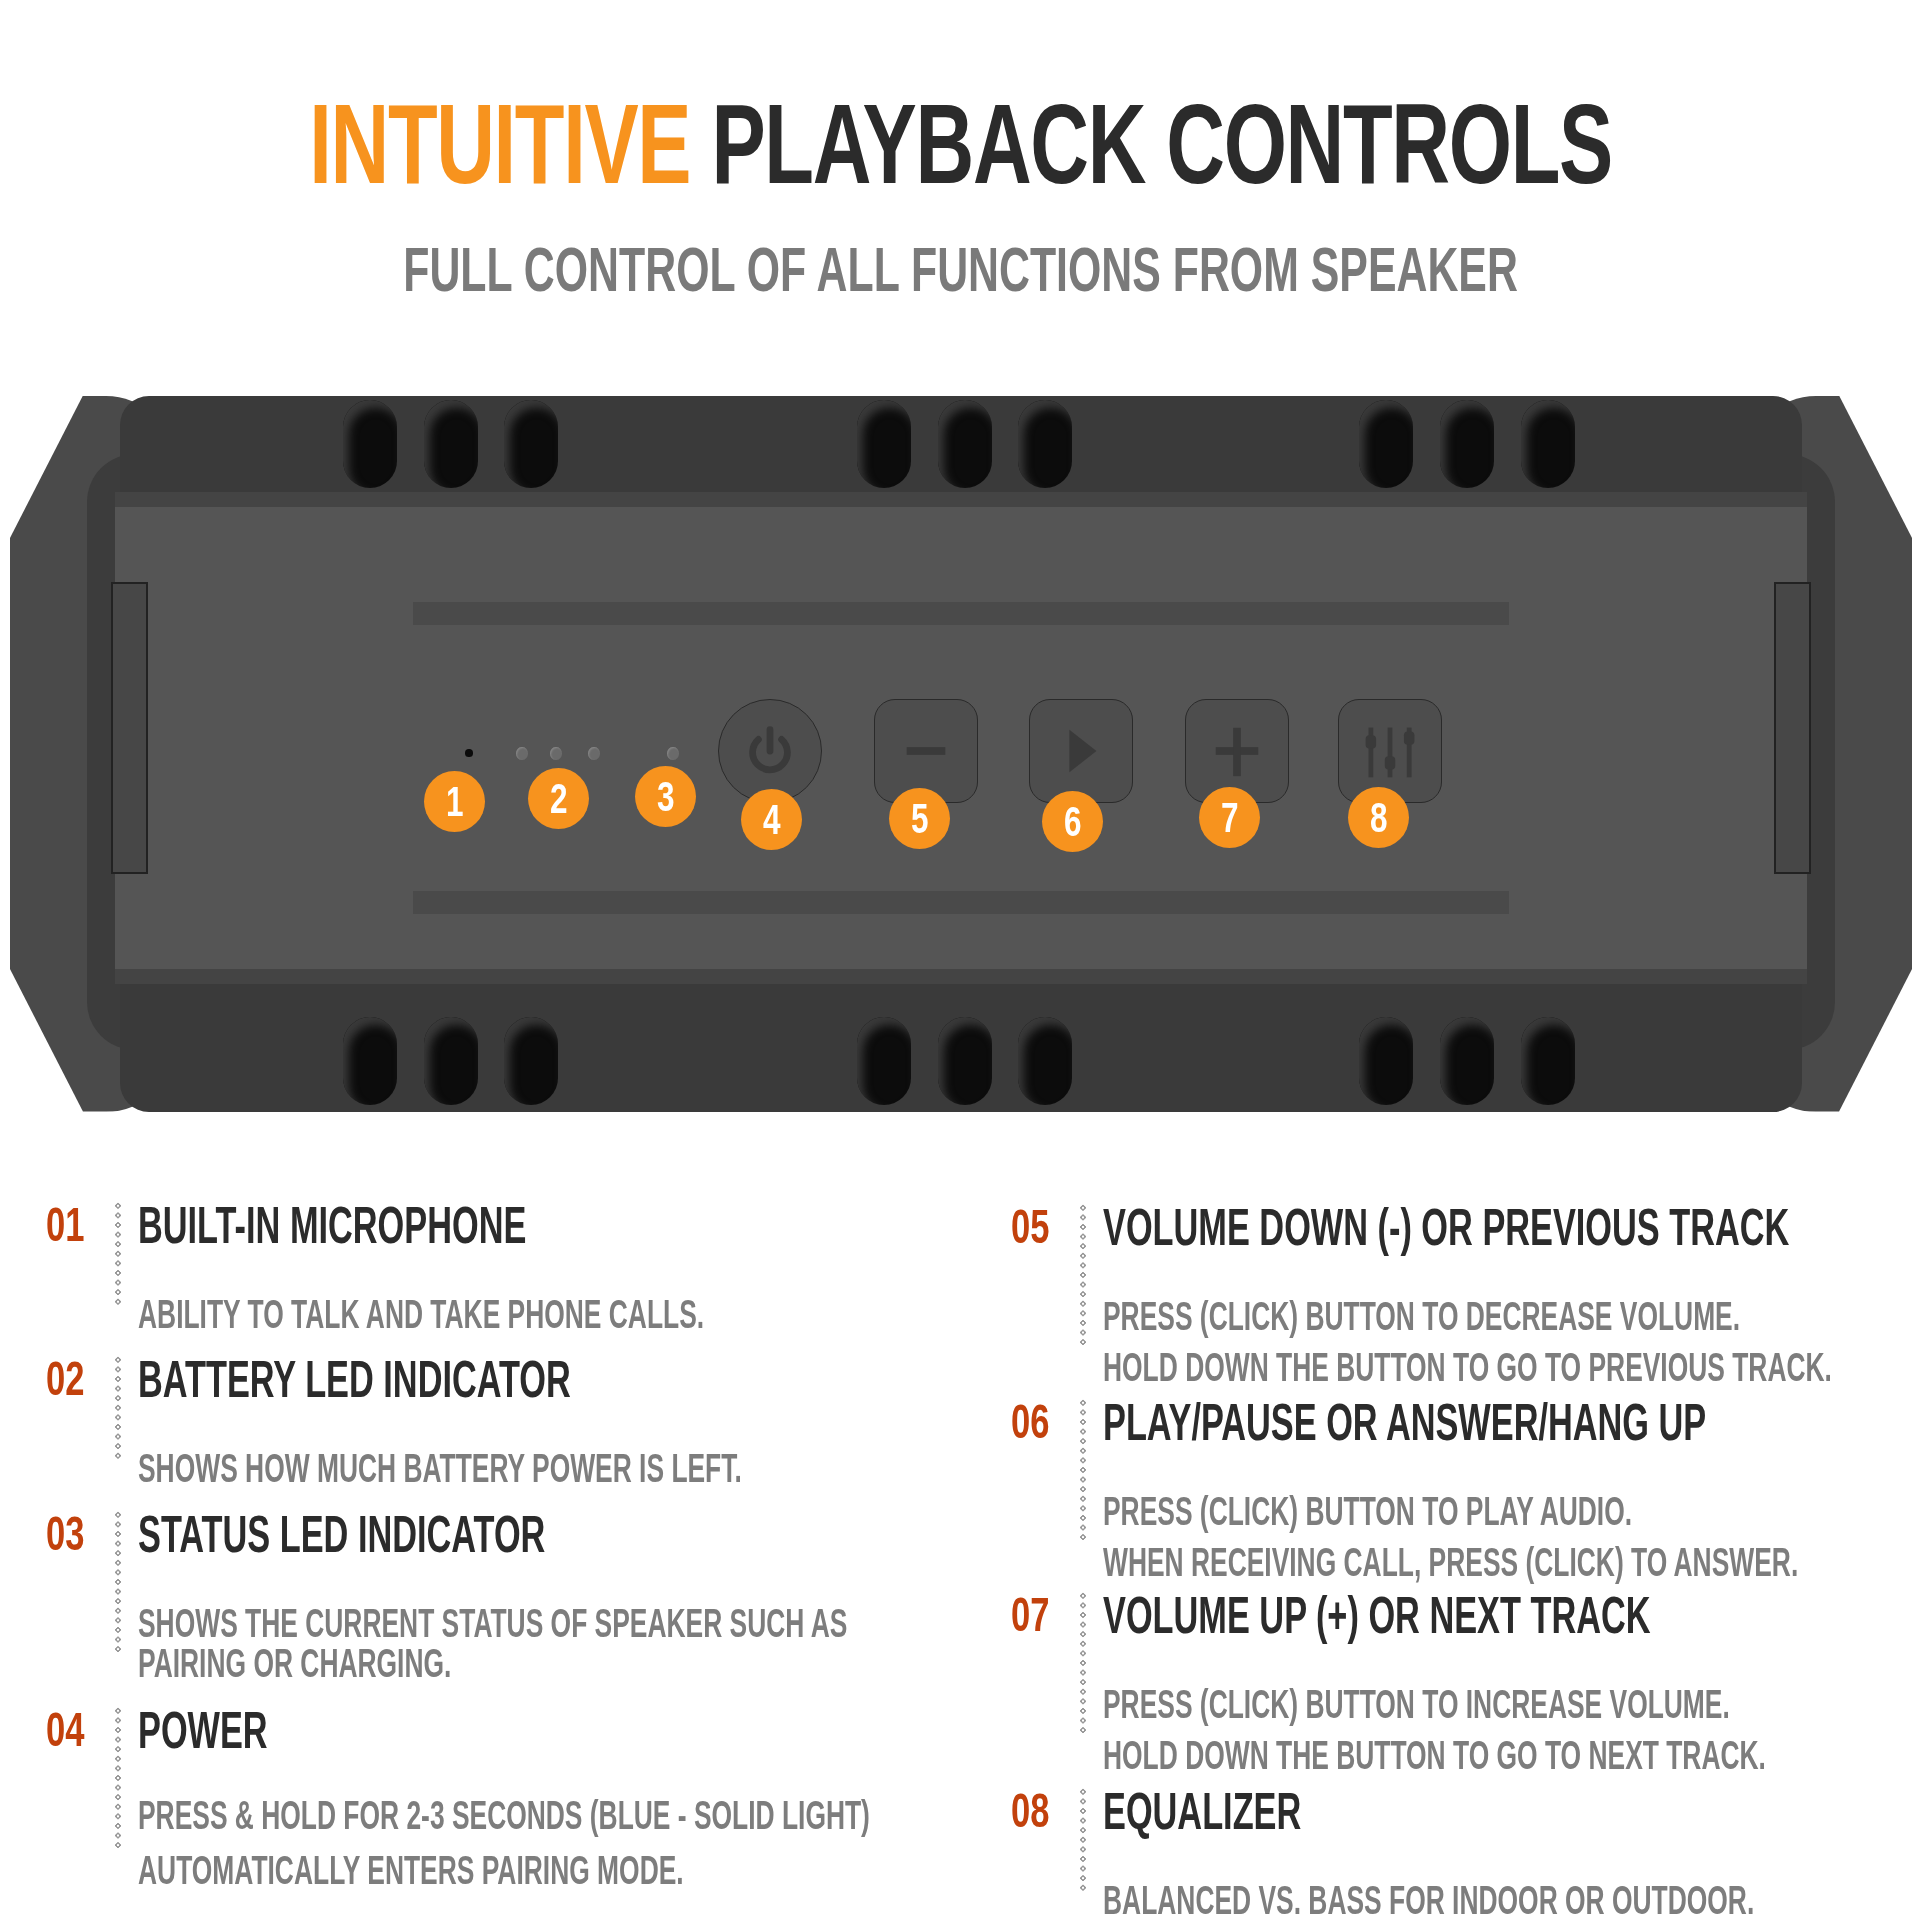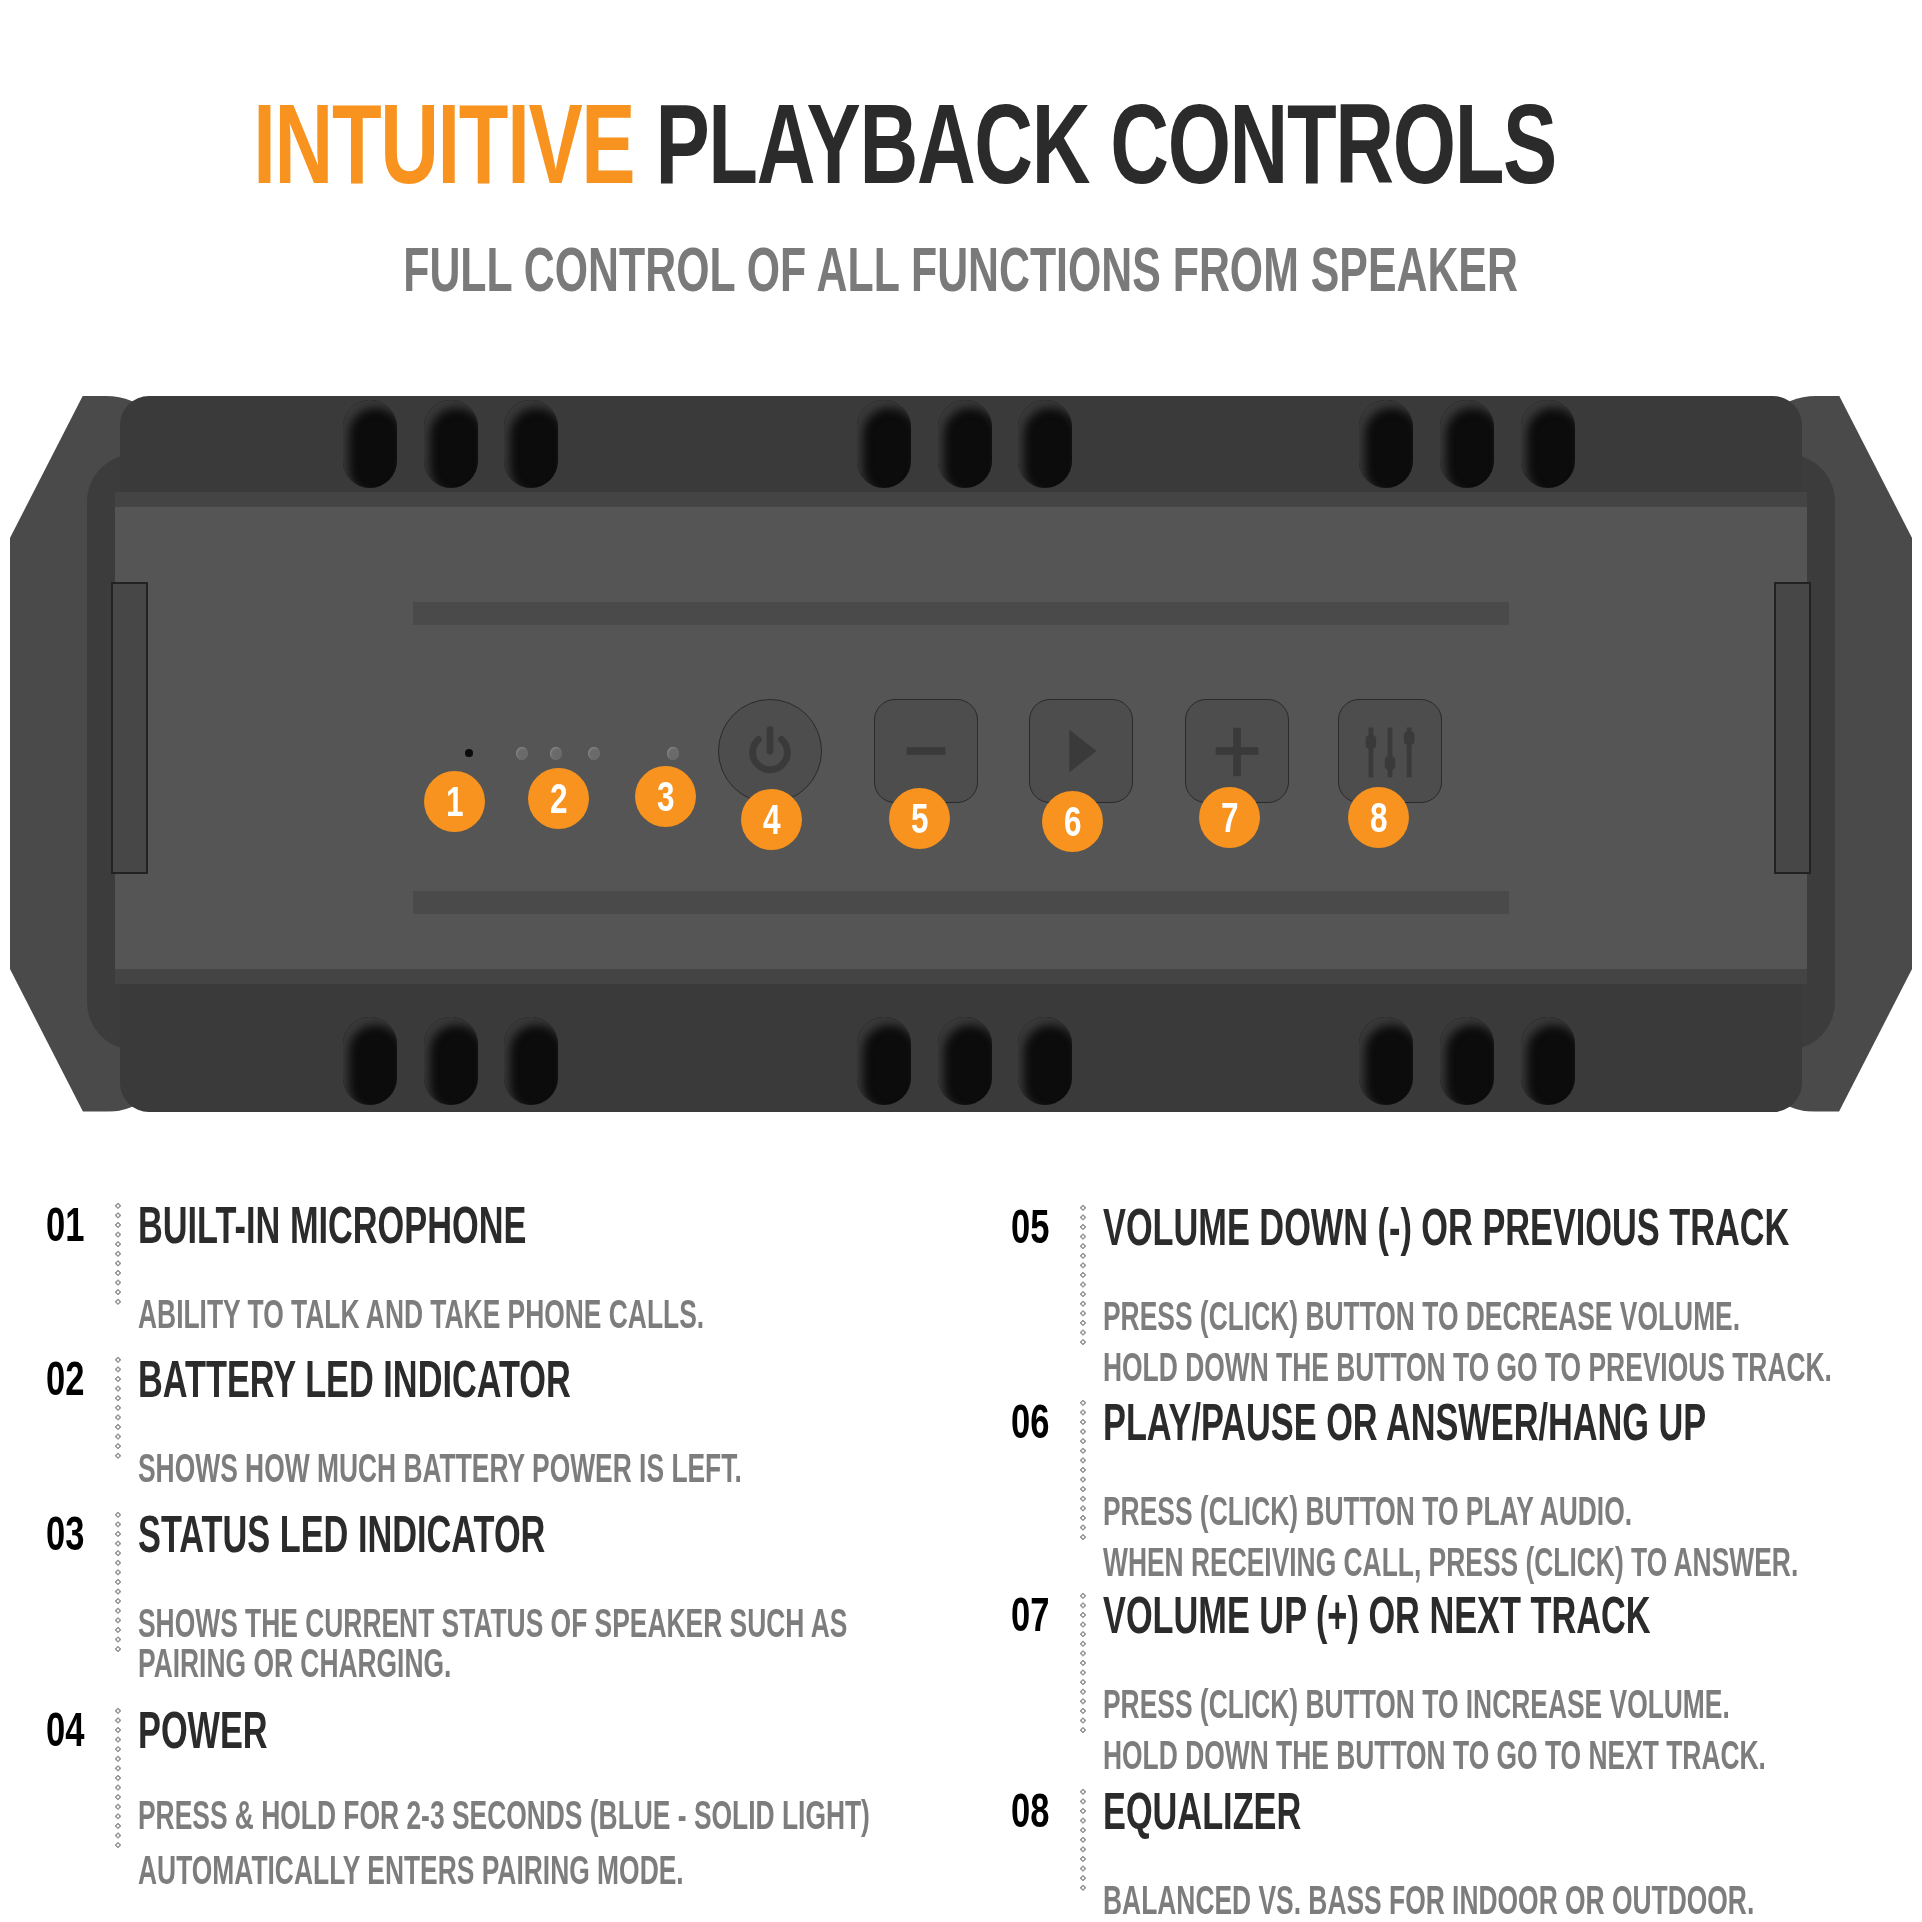--- a/index.html
+++ b/index.html
@@ -1,20 +1,20 @@
 <!DOCTYPE html>
 <html><head>
 <meta charset="utf-8">
 <style>
   html, body { margin:0; padding:0; background:#ffffff; }
   body { width:1922px; height:1922px; position:relative; overflow:hidden;
          font-family:"Liberation Sans", sans-serif; }
 
   
-  .title { position:absolute; left:0; width:1922px; top:88px; text-align:left;
+  .title { position:absolute; left:0; width:1922px; top:88px; text-align:center;
            font-family:"Liberation Sans", sans-serif; font-weight:bold; font-size:113px;
            letter-spacing:-1.9px; line-height:1; }
   .title .inner { display:inline-block; transform:scaleX(0.72); transform-origin:center top; }
   .title .accent { color:#F7931E; }
   .title .rest { color:#2b2b2b; }
   .subtitle { position:absolute; left:0; width:1922px; top:238px; text-align:center;
               font-weight:bold; font-size:63px; color:#7a7a7a; line-height:1; }
   .subtitle .inner { display:inline-block; transform:scaleX(0.68); transform-origin:center top; }
 
   
@@ -44,21 +44,21 @@
          border-radius:21px; display:flex; align-items:center; justify-content:center; }
   .btn.round { border-radius:50%; }
   .btn svg { display:block; }
 
   .badge { position:absolute; width:61px; height:61px; border-radius:50%; background:#F7931E;
            color:#fff; font-weight:bold; font-size:42px; text-align:center; line-height:61px; }
   .badge span { display:inline-block; transform:scaleX(0.75); }
 
   
   .item { position:absolute; }
-  .num { position:absolute; left:0; top:0; color:#000000; font-size:48px; font-weight:bold; line-height:1; }
+  .num { position:absolute; left:0; top:0; color:#c2410c; font-size:48px; font-weight:bold; line-height:1; }
   .num span { display:inline-block; transform:scaleX(0.72); transform-origin:left top; }
   .dots { position:absolute; left:69px; top:0; width:5.8px;
           background-image: radial-gradient(circle, transparent 1.4px, #999 1.5px, #999 2.5px, transparent 2.6px);
           background-size:5.8px 9.6px; background-repeat:repeat-y; }
   .head { position:absolute; left:92px; top:-1.9px; color:#2b2b2b; font-size:52px; font-weight:bold; line-height:1; white-space:nowrap; }
   .head span, .desc span { display:inline-block; transform:scaleX(0.66); transform-origin:left top; }
   .desc { position:absolute; left:92px; color:#7d7d7d; font-size:40px; font-weight:bold; line-height:52px; white-space:nowrap;margin-top:27px; }
 </style>
 </head>
 <body>

